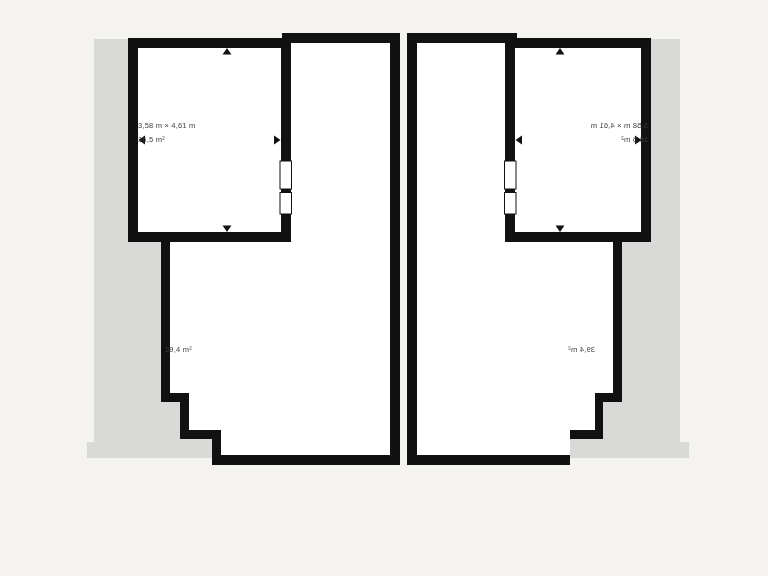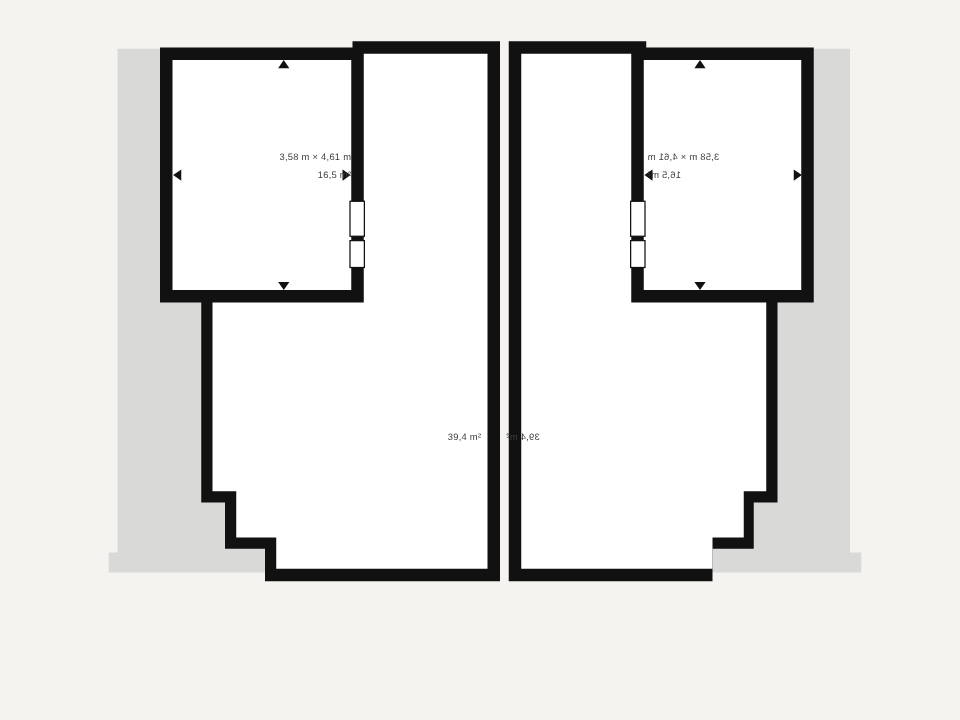--- a/index.html
+++ b/index.html
@@ -26,21 +26,21 @@
   .shadow { fill: var(--shadow, #d9d9d8); }
   .wall   { fill: var(--wall, #111111); }
   .floor  { fill: var(--floor, #ffffff); }
   .window-glyph { fill: var(--floor, #ffffff); stroke: var(--wall, #111111); stroke-width: 1; }
   .arrow  { fill: var(--wall, #111111); }
   .label {
     position: absolute;
     color: var(--text, #3d3d3d);
     font-size: 7.5px;
     line-height: 14px;
-    text-align: right;
+    text-align: left;
     letter-spacing: 0.2px;
     white-space: nowrap;
   }
   .mirrored { transform: scaleX(-1); }
 </style>
 </head>
 <body>
 
 <div class="stage">
 

